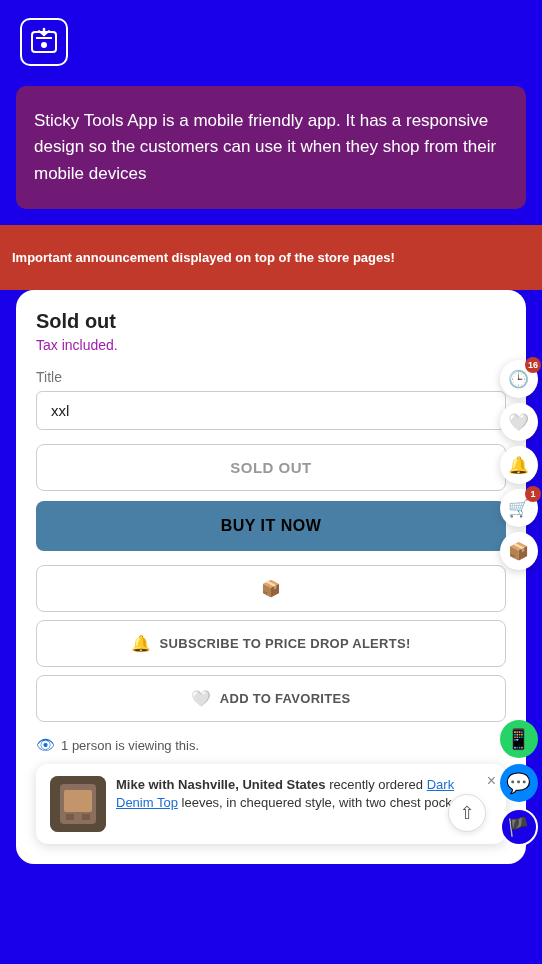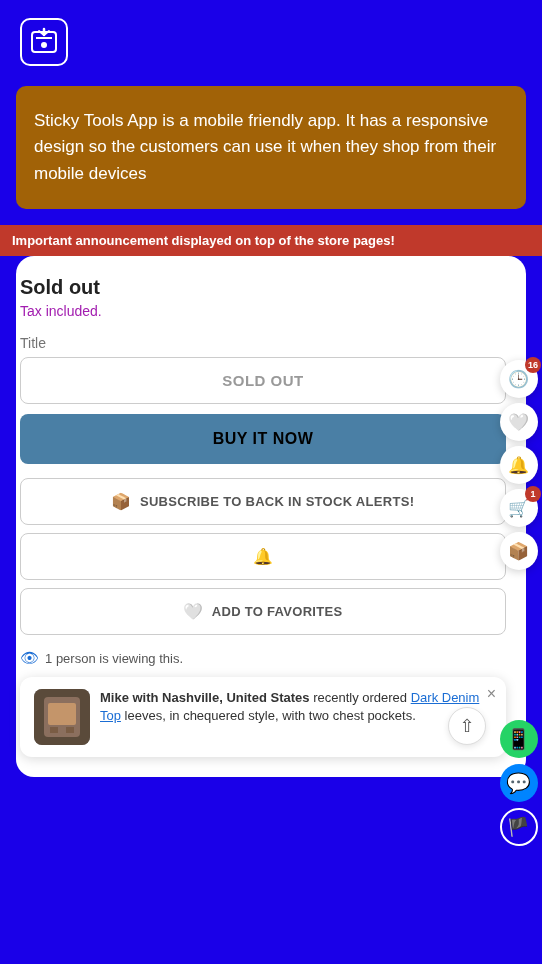--- a/index.html
+++ b/index.html
@@ -36,49 +36,49 @@
       font-weight: 800;
       color: #fff;
       letter-spacing: 1px;
       text-transform: uppercase;
     }
     .logo-text span { color: #fff; }
 
     
     .description-box {
       margin: 8px 16px 16px 16px;
-      background: #a16207;
+      background: #701a75;
       border-radius: 10px;
       padding: 22px 18px;
     }
     .description-box p {
       color: #fff;
       font-size: 17px;
       line-height: 1.55;
     }
 
     
     .announcement-banner {
       background: #c0392b;
       color: #fff;
       font-size: 13px;
       font-weight: 600;
-      padding: 8px 12px;
+      padding: 25px 12px;
       white-space: nowrap;
       overflow: hidden;
       text-overflow: ellipsis;
       margin-bottom: 0;
     }
 
     
     .main-card {
       background: #fff;
       border-radius: 18px 18px 18px 18px;
       margin: 0 16px 0 16px;
-      padding: 20px 20px 20px 4px;
+      padding: 20px 20px 20px 20px;
       position: relative;
     }
     .side-icon-btn {
       width: 38px;
       height: 38px;
       background: #fff;
       border-radius: 50%;
       display: flex;
       align-items: center;
       justify-content: center;
@@ -325,40 +325,41 @@
 </div>
 
 <div class="main-card">
 
   
   <div class="sold-out-label">Sold out</div>
   <div class="tax-label">Tax included.</div>
 
   
   <div class="field-label">Title</div>
+  <input type="text" class="title-input" value="xxl" style="">
 
   
   <div class="btn-sold-out">
     <span>SOLD OUT</span>
   </div>
 
   
   <div class="btn-buy-now">
     <span>BUY IT NOW</span>
   </div>
 
   
   <button class="btn-subscribe">
     <span style="font-size:16px;">📦</span>
-    <span>SUBSCRIBE TO BACK IN STOCK ALERTS!</span>
   </button>
 
   
   <button class="btn-subscribe">
     <span style="font-size:16px;">🔔</span>
+    <span>SUBSCRIBE TO PRICE DROP ALERTS!</span>
   </button>
 
   
   <button class="btn-favorites">
     <span style="font-size:16px;">🤍</span>
     <span>ADD TO FAVORITES</span>
   </button>
 
   
   <div class="viewing-badge">

